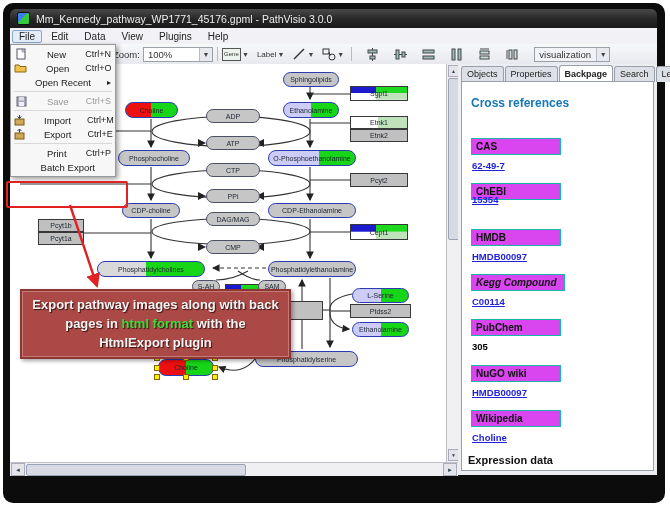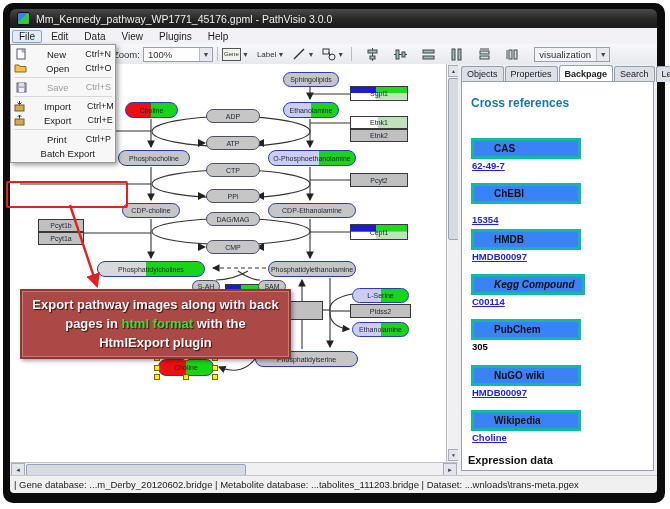--- a/index.html
+++ b/index.html
@@ -46,22 +46,22 @@
   .vscroll .sbtn{position:absolute;left:1px;width:9px;height:10px;background:#e3e5ea;border:1px solid #aab;
     font-size:5px;display:flex;align-items:center;justify-content:center;color:#345;}
   
   .rightpanel{position:absolute;left:458px;top:64px;width:199px;height:411px;background:#eceef2;}
   .tabs{position:absolute;left:3px;top:2px;display:flex;font-size:9px;color:#222;}
   .tab{border:1px solid #9aa0aa;border-bottom:none;background:#dde0e6;padding:2px 5px;border-radius:3px 3px 0 0;margin-right:1px;}
   .tab.active{background:#fff;position:relative;top:-1px;padding-top:3px;font-weight:bold;}
   .panel-content{position:absolute;left:3px;top:17px;width:191px;height:388px;background:#fff;border:1px solid #9aa0aa;overflow:hidden;}
   .bp-heading{position:absolute;left:9px;top:14px;font-size:12px;font-weight:bold;color:#1477b8;}
   .bp-sections{position:absolute;left:9px;top:56px;width:175px;}
-  .bp-box{position:absolute;left:0;width:84px;height:15px;background:#3b82f6;border:3px solid #14b8a6;
-    font-size:10px;font-weight:bold;color:#111;display:flex;align-items:center;padding-left:20px;}
+  .bp-box{position:absolute;left:0;width:84px;height:15px;background:#d946ef;border:1px solid #14b8a6;
+    font-size:10px;font-weight:bold;color:#111;display:flex;align-items:center;padding-left:4px;}
   .bp-box.wide{width:88px;}
   .bp-val{position:absolute;left:1px;font-size:9.5px;font-weight:bold;}
   .bp-val.link{color:#2222dd;text-decoration:underline;}
   .bp-footer{position:absolute;left:6px;top:372px;font-size:11px;font-weight:bold;color:#111;}
   
   .layer{position:absolute;left:0;top:0;width:670px;height:509px;pointer-events:none;}
   .node{position:absolute;box-sizing:border-box;display:flex;align-items:center;justify-content:center;
     font-size:7px;color:#1c2430;pointer-events:auto;white-space:nowrap;overflow:hidden;}
   .p{border-radius:8px;}
   .p-gray{background:#c6c6c6;border:1.5px solid #4c5066;}
@@ -374,59 +374,61 @@
         <span class="tab active">Backpage</span>
         <span class="tab">Search</span>
         <span class="tab">Legend</span>
       </div>
     <div class="panel-content">
       <div class="bp-heading">Cross references</div>
       <div class="bp-sections" id="bp-sections">
           <div class="bp-box" style="top: 0px;">CAS</div>
           <div class="bp-val link" style="top: 22px;">62-49-7</div>
           <div class="bp-box" style="top: 45.3px;">ChEBI</div>
-          <div class="bp-val link" style="top: 76px;">15354</div>
+          <div class="bp-val link" style="top: 56px;">15354</div>
           <div class="bp-box" style="top: 90.6px;">HMDB</div>
           <div class="bp-val link" style="top: 112.6px;">HMDB00097</div>
           <div class="bp-box wide" style="top: 135.9px; font-style: italic;">Kegg Compound</div>
           <div class="bp-val link" style="top: 157.9px;">C00114</div>
           <div class="bp-box" style="top: 181.2px;">PubChem</div>
           <div class="bp-val" style="top: 203.2px;">305</div>
           <div class="bp-box" style="top: 226.5px;">NuGO wiki</div>
           <div class="bp-val link" style="top: 248.5px;">HMDB00097</div>
           <div class="bp-box" style="top: 271.8px;">Wikipedia</div>
           <div class="bp-val link" style="top: 293.8px;">Choline</div>
         </div>
       <div class="bp-footer">Expression data</div>
     </div>
   </div>
 
-  <div class="statusbar">
-    <span>| Gene database: ...m_Derby_20120602.bridge | Metabolite database: ...tabolites_111203.bridge | Dataset: ...wnloads\trans-meta.pgex</span>
-  </div>
 
   <div class="filemenu" id="file-menu">
       <div class="fm-item">
         <span class="fm-icon">
           <svg width="11" height="12">
             <rect x="1" y="1" width="8" height="10" fill="#fff" stroke="#556"></rect>
             <path d="M6,1 l3,3 h-3 z" fill="#dde" stroke="#556" stroke-width=".5"></path>
           </svg>
         </span>
         <span class="fm-label">New</span>
         <span class="fm-short">Ctrl+N</span>
       </div>
       <div class="fm-item">
         <span class="fm-icon">
           <svg width="13" height="10">
             <path d="M1,2 h4 l1,1.5 h6 v5.5 h-11 z" fill="#f3c04a" stroke="#8a6a1a"></path>
           </svg>
         </span>
         <span class="fm-label">Open</span>
         <span class="fm-short">Ctrl+O</span>
+      </div>
+      <div class="fm-item">
+        <span class="fm-icon"></span>
+        <span class="fm-label">Open Recent</span>
+        <span class="fm-sub">▸</span>
       </div>
       <div class="fm-sep"></div>
       <div class="fm-item disabled">
         <span class="fm-icon">
           <svg width="11" height="11">
             <rect x="1" y="1" width="9" height="9" fill="#aab" stroke="#667"></rect>
             <rect x="3" y="1" width="5" height="3.5" fill="#dde"></rect>
             <rect x="3" y="6" width="5" height="4" fill="#eef"></rect>
           </svg>
         </span>

